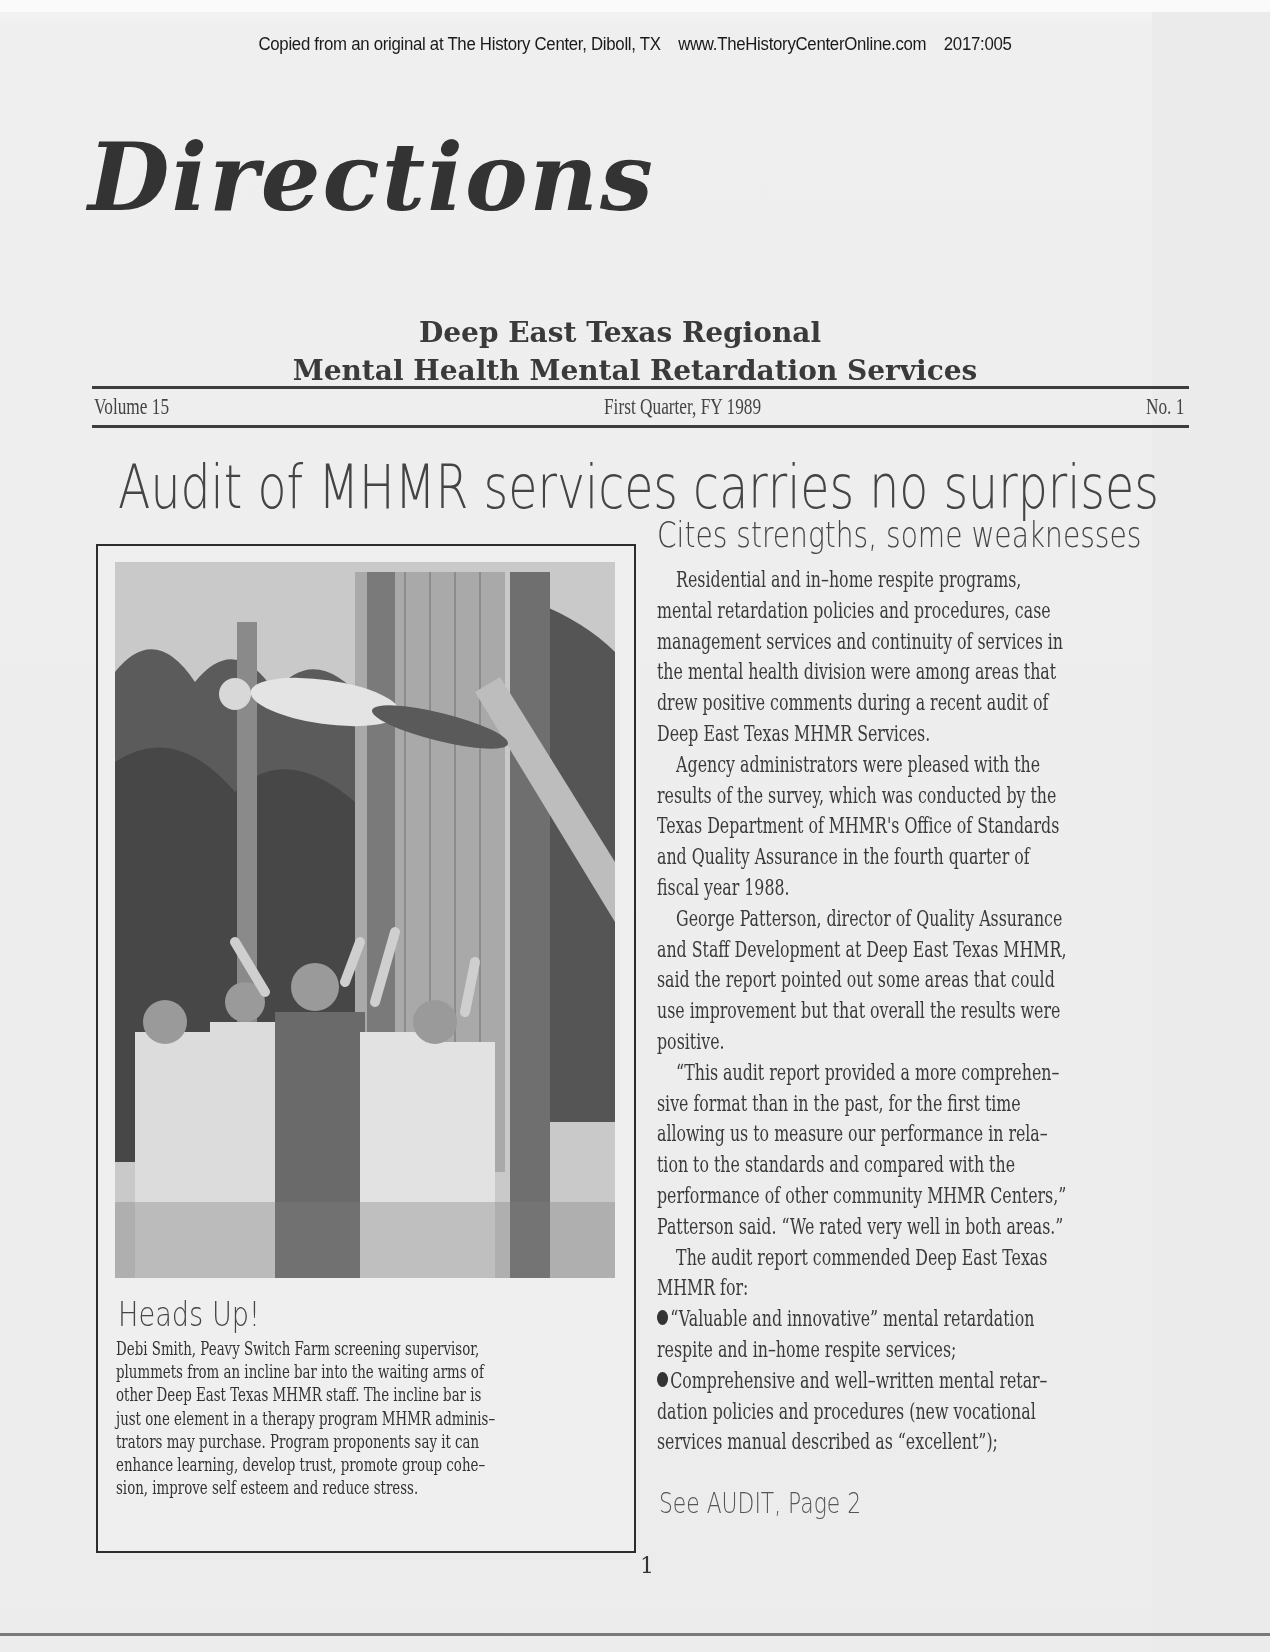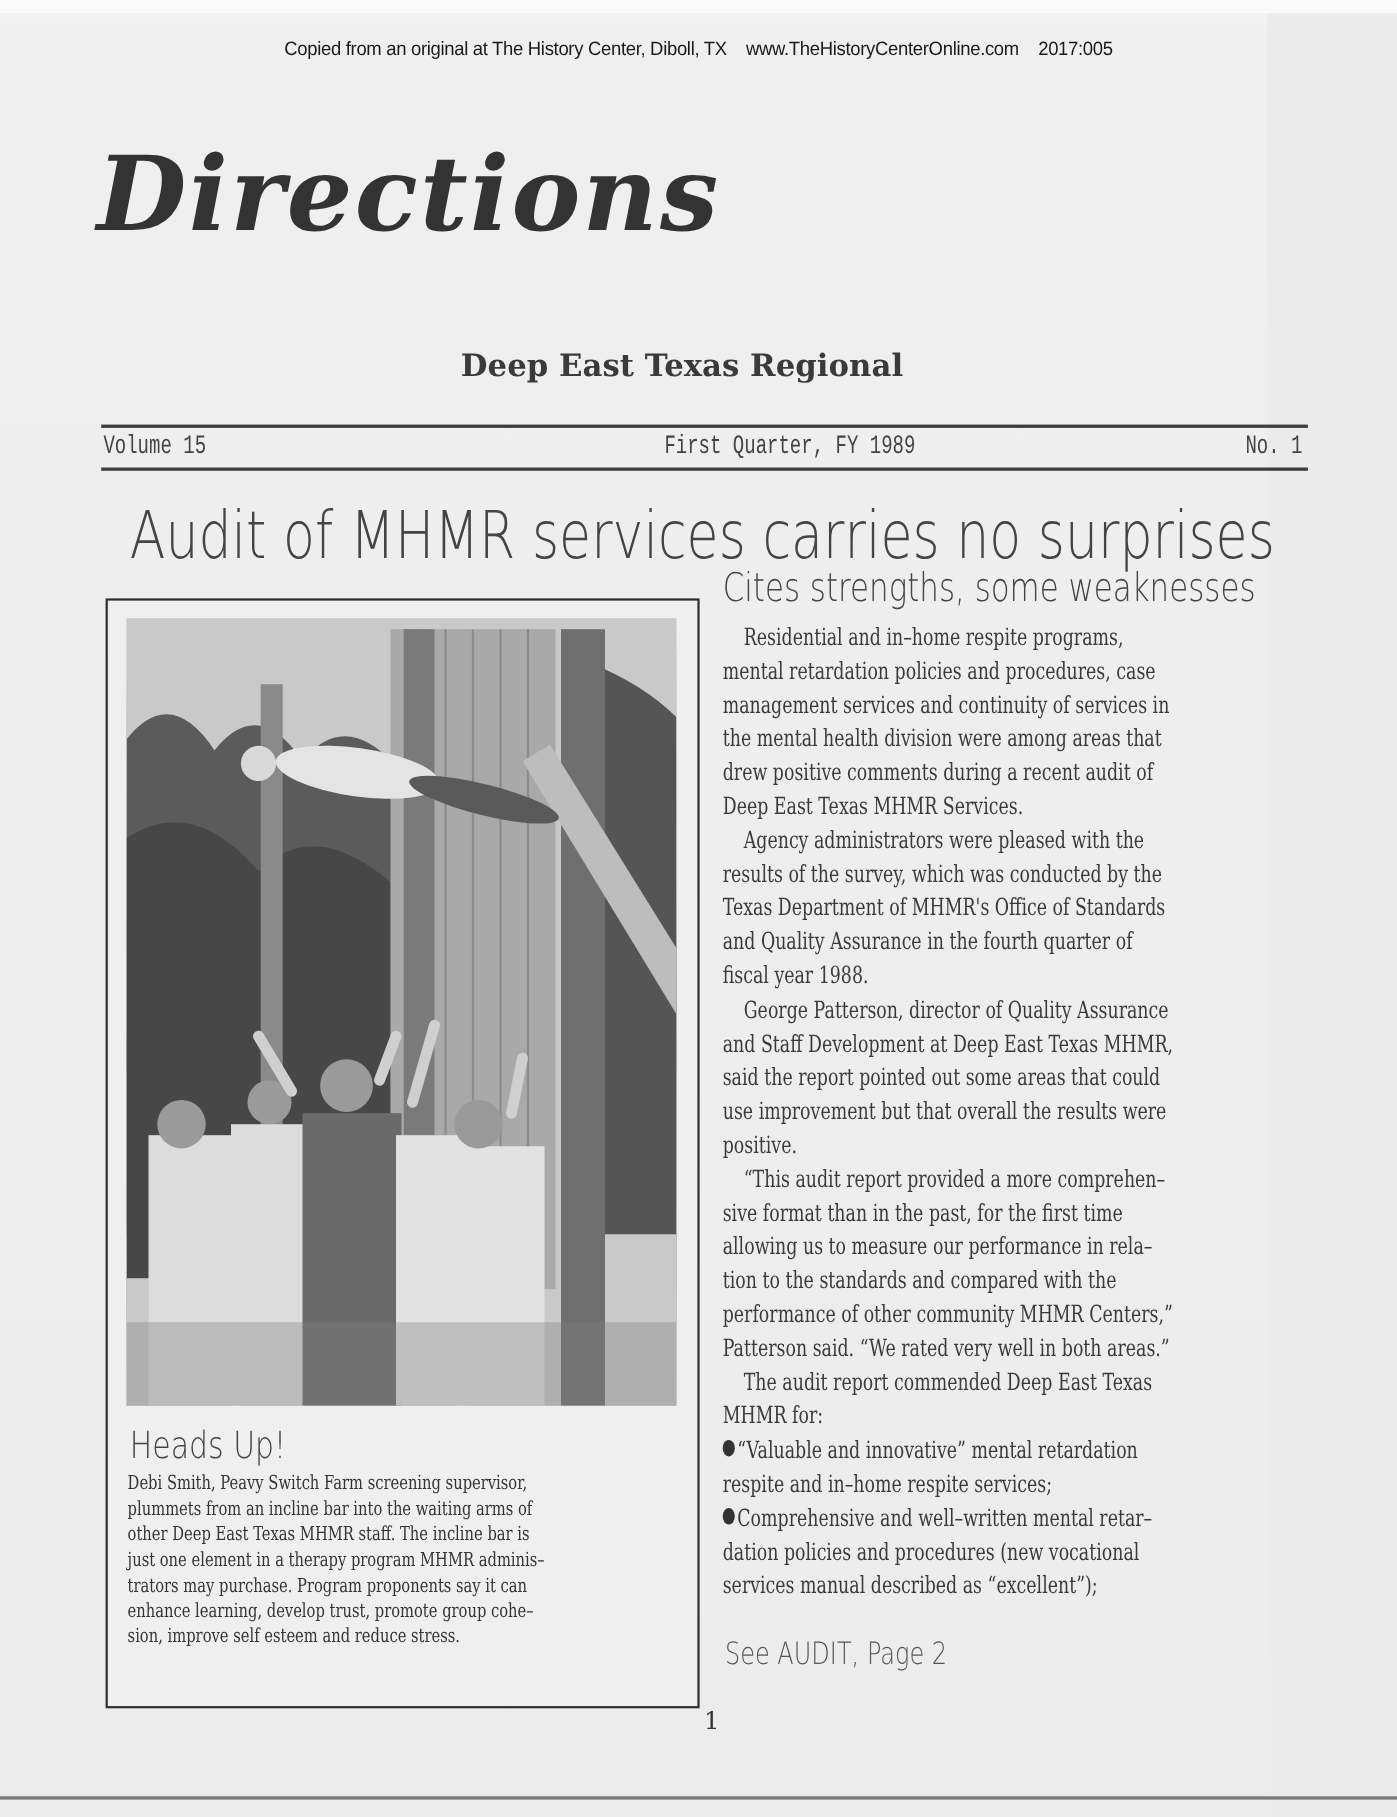--- a/index.html
+++ b/index.html
@@ -29,21 +29,21 @@
   .org1, .org2 {
     position:absolute; left:0; width:1270px; text-align:center;
     font-family:"DejaVu Serif", serif; font-weight:bold; color:#3a3a3a;
   }
   .org1 { top:316px; font-size:28px; left:-15px; }
   .org2 { top:354px; font-size:28px; left:0px; }
   .rule { position:absolute; left:92px; width:1097px; background:#3d3d3d; }
   .rule.r1 { top:386px; height:3px; }
   .rule.r2 { top:425px; height:3px; }
   .issue-row { position:absolute; left:92px; top:393px; width:1092px; height:32px;
-    font-family:Liberation Mono, monospace; font-weight:200; font-size:24px; color:#444; }
+    font-family:Liberation Serif, serif; font-weight:200; font-size:24px; color:#444; }
   .issue-row span { position:absolute; top:0; transform:scaleX(0.72); transform-origin:left top; white-space:nowrap; }
   .vol { left:2px; }
   .quarter { left:512px; }
   .num { right:-28px; }
   .headline {
     position:absolute; left:118px; top:452px; white-space:nowrap;
     font-family:"DejaVu Sans", sans-serif; font-weight:200; font-size:60px; color:#444;
     transform:scaleX(0.79); transform-origin:left top; letter-spacing:0px;
   }
   .photo-box {
@@ -92,20 +92,21 @@
 <body>
 
 <div class="page">
   <div class="topband"></div>
 
   <div class="copied">Copied from an original at The History Center, Diboll, TX&nbsp;&nbsp;&nbsp;&nbsp;www.TheHistoryCenterOnline.com&nbsp;&nbsp;&nbsp;&nbsp;2017:005</div>
 
   <div class="title1">Directions</div>
 
   <div class="org1">Deep East Texas Regional</div>
+  <div class="org2">Mental Health Mental Retardation Services</div>
 
   <div class="rule r1"></div>
   <div class="issue-row">
     <span class="vol">Volume 15</span>
     <span class="quarter">First Quarter, FY 1989</span>
     <span class="num" style="left:auto;right:0;transform-origin:right top;">No. 1</span>
   </div>
   <div class="rule r2"></div>
 
   <div class="headline">Audit of MHMR services carries no surprises</div>

